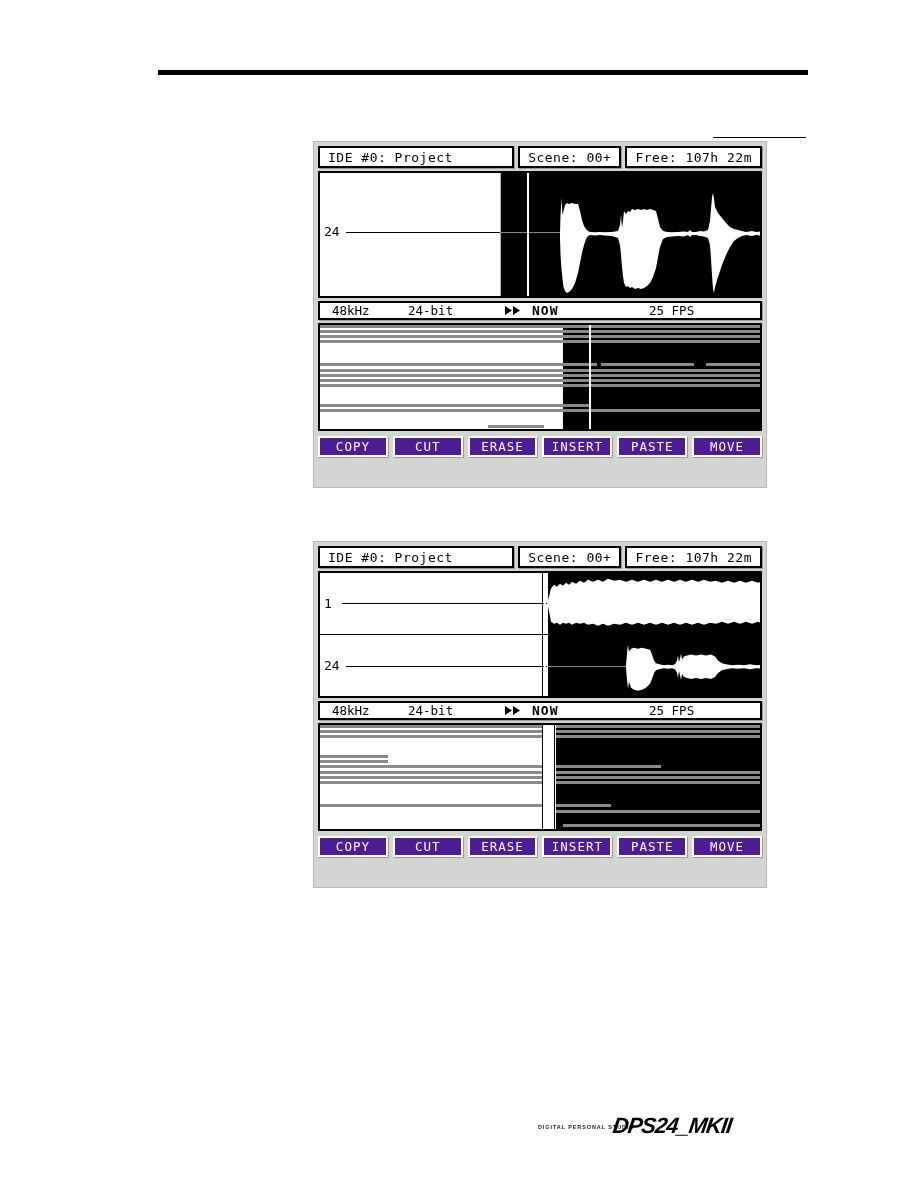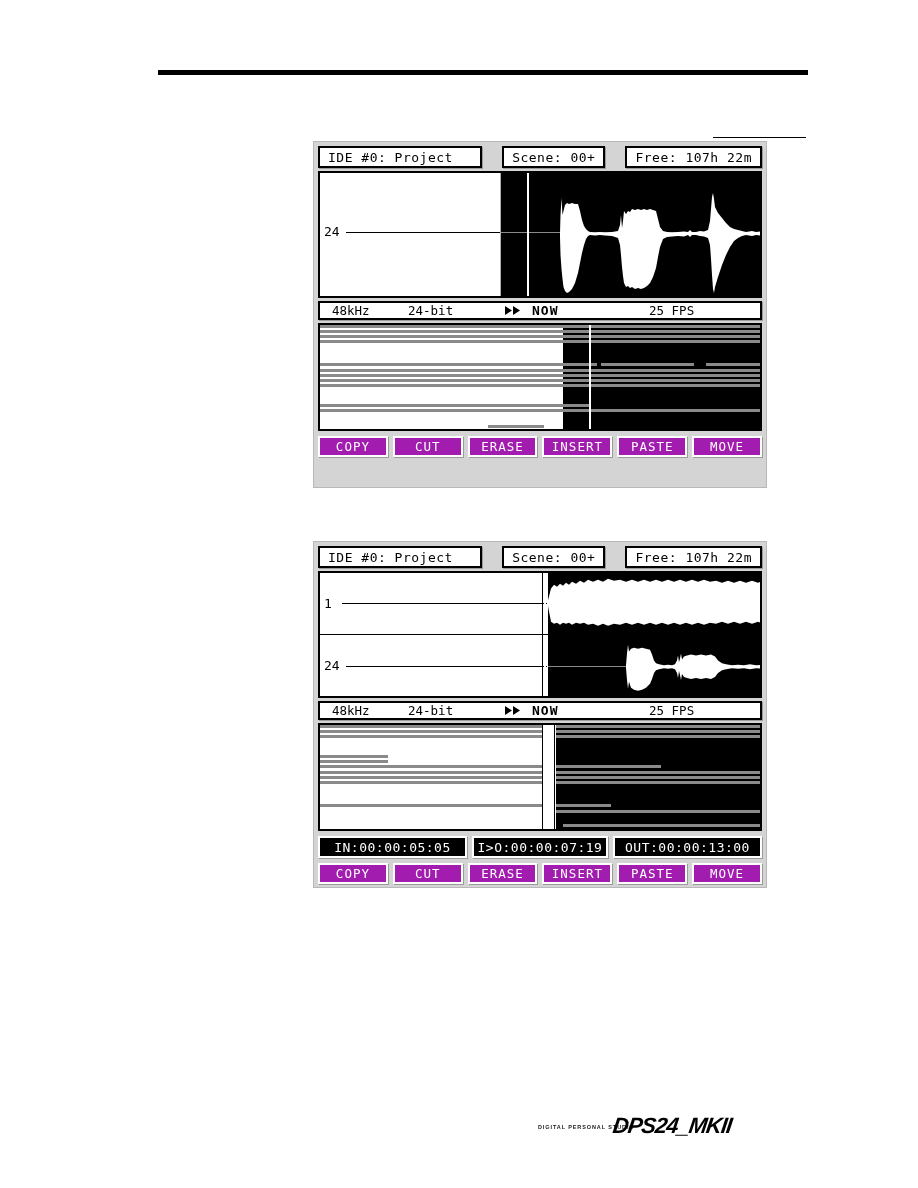--- a/index.html
+++ b/index.html
@@ -19,21 +19,21 @@
     position:absolute;left:313px;width:454px;
     background:#d4d4d4;
     border:1px solid #b8b8b8;
     box-sizing:border-box;
     padding:4px;
   }
   .lcd.s1{top:141px;height:347px;}
   .lcd.s2{top:541px;height:347px;}
 
   
-  .hdr{display:flex;gap:20px;height:22px;}
+  .hdr{display:flex;gap:4px;height:22px;}
   .hdr-cell{
     background:#fff;border:2px solid #000;box-sizing:border-box;
     display:flex;align-items:center;
     font-size:13px;color:#000;letter-spacing:0.5px;
     padding:0 8px;white-space:nowrap;
     font-family:"DejaVu Sans Mono", monospace;
     box-shadow:1px 1px 0 #9a9a9a;
   }
   .hdr-ide{flex:1 1 auto;}
   .hdr-scene{flex:0 0 96px;justify-content:center;}
@@ -104,21 +104,21 @@
     font-family:"DejaVu Sans Mono", monospace;
     box-shadow:1px 1px 0 #9a9a9a;
   }
   .tcell.t-in{flex:0 0 149px;}
   .tcell.t-io{flex:1 1 auto;}
   .tcell.t-out{flex:0 0 149px;}
 
   
   .btns{display:flex;gap:5px;margin-top:5px;height:21px;}
   .btn{
-    flex:1 1 0;background:#a21caf;color:#fff;
+    flex:1 1 0;background:#4c1d95;color:#fff;
     border:2px solid #fff;box-sizing:border-box;
     display:flex;align-items:center;justify-content:center;
     font-size:12.5px;letter-spacing:1px;
     font-family:"DejaVu Sans Mono", monospace;
     box-shadow:1px 1px 0 #9a9a9a;
   }
 
   
   .footer{position:absolute;left:0;top:1110px;width:918px;height:40px;}
   .foot-sub{
@@ -332,25 +332,20 @@
       <div class="tm-bar" style="left:236px;right:0;top:51px;background:#8a8a8a;"></div>
       <div class="tm-bar" style="left:236px;right:0;top:56px;background:#8a8a8a;"></div>
       <div class="tm-bar" style="left:236px;width:55px;top:79px;background:#8a8a8a;"></div>
       <div class="tm-bar" style="left:236px;right:0;top:85px;background:#8a8a8a;"></div>
       <div class="tm-bar" style="left:243px;right:0;top:99px;background:#8a8a8a;"></div>
 
       <div class="tm-playb" style="left:222px;"></div>
       <div class="tm-playb" style="left:234px;"></div>
     </div>
 
-    <div class="times">
-      <div class="tcell t-in">IN:00:00:05:05</div>
-      <div class="tcell t-io">I&gt;O:00:00:07:19</div>
-      <div class="tcell t-out">OUT:00:00:13:00</div>
-    </div>
 
     <div class="btns">
       <div class="btn">COPY</div>
       <div class="btn">CUT</div>
       <div class="btn">ERASE</div>
       <div class="btn">INSERT</div>
       <div class="btn">PASTE</div>
       <div class="btn">MOVE</div>
     </div>
   </div>

